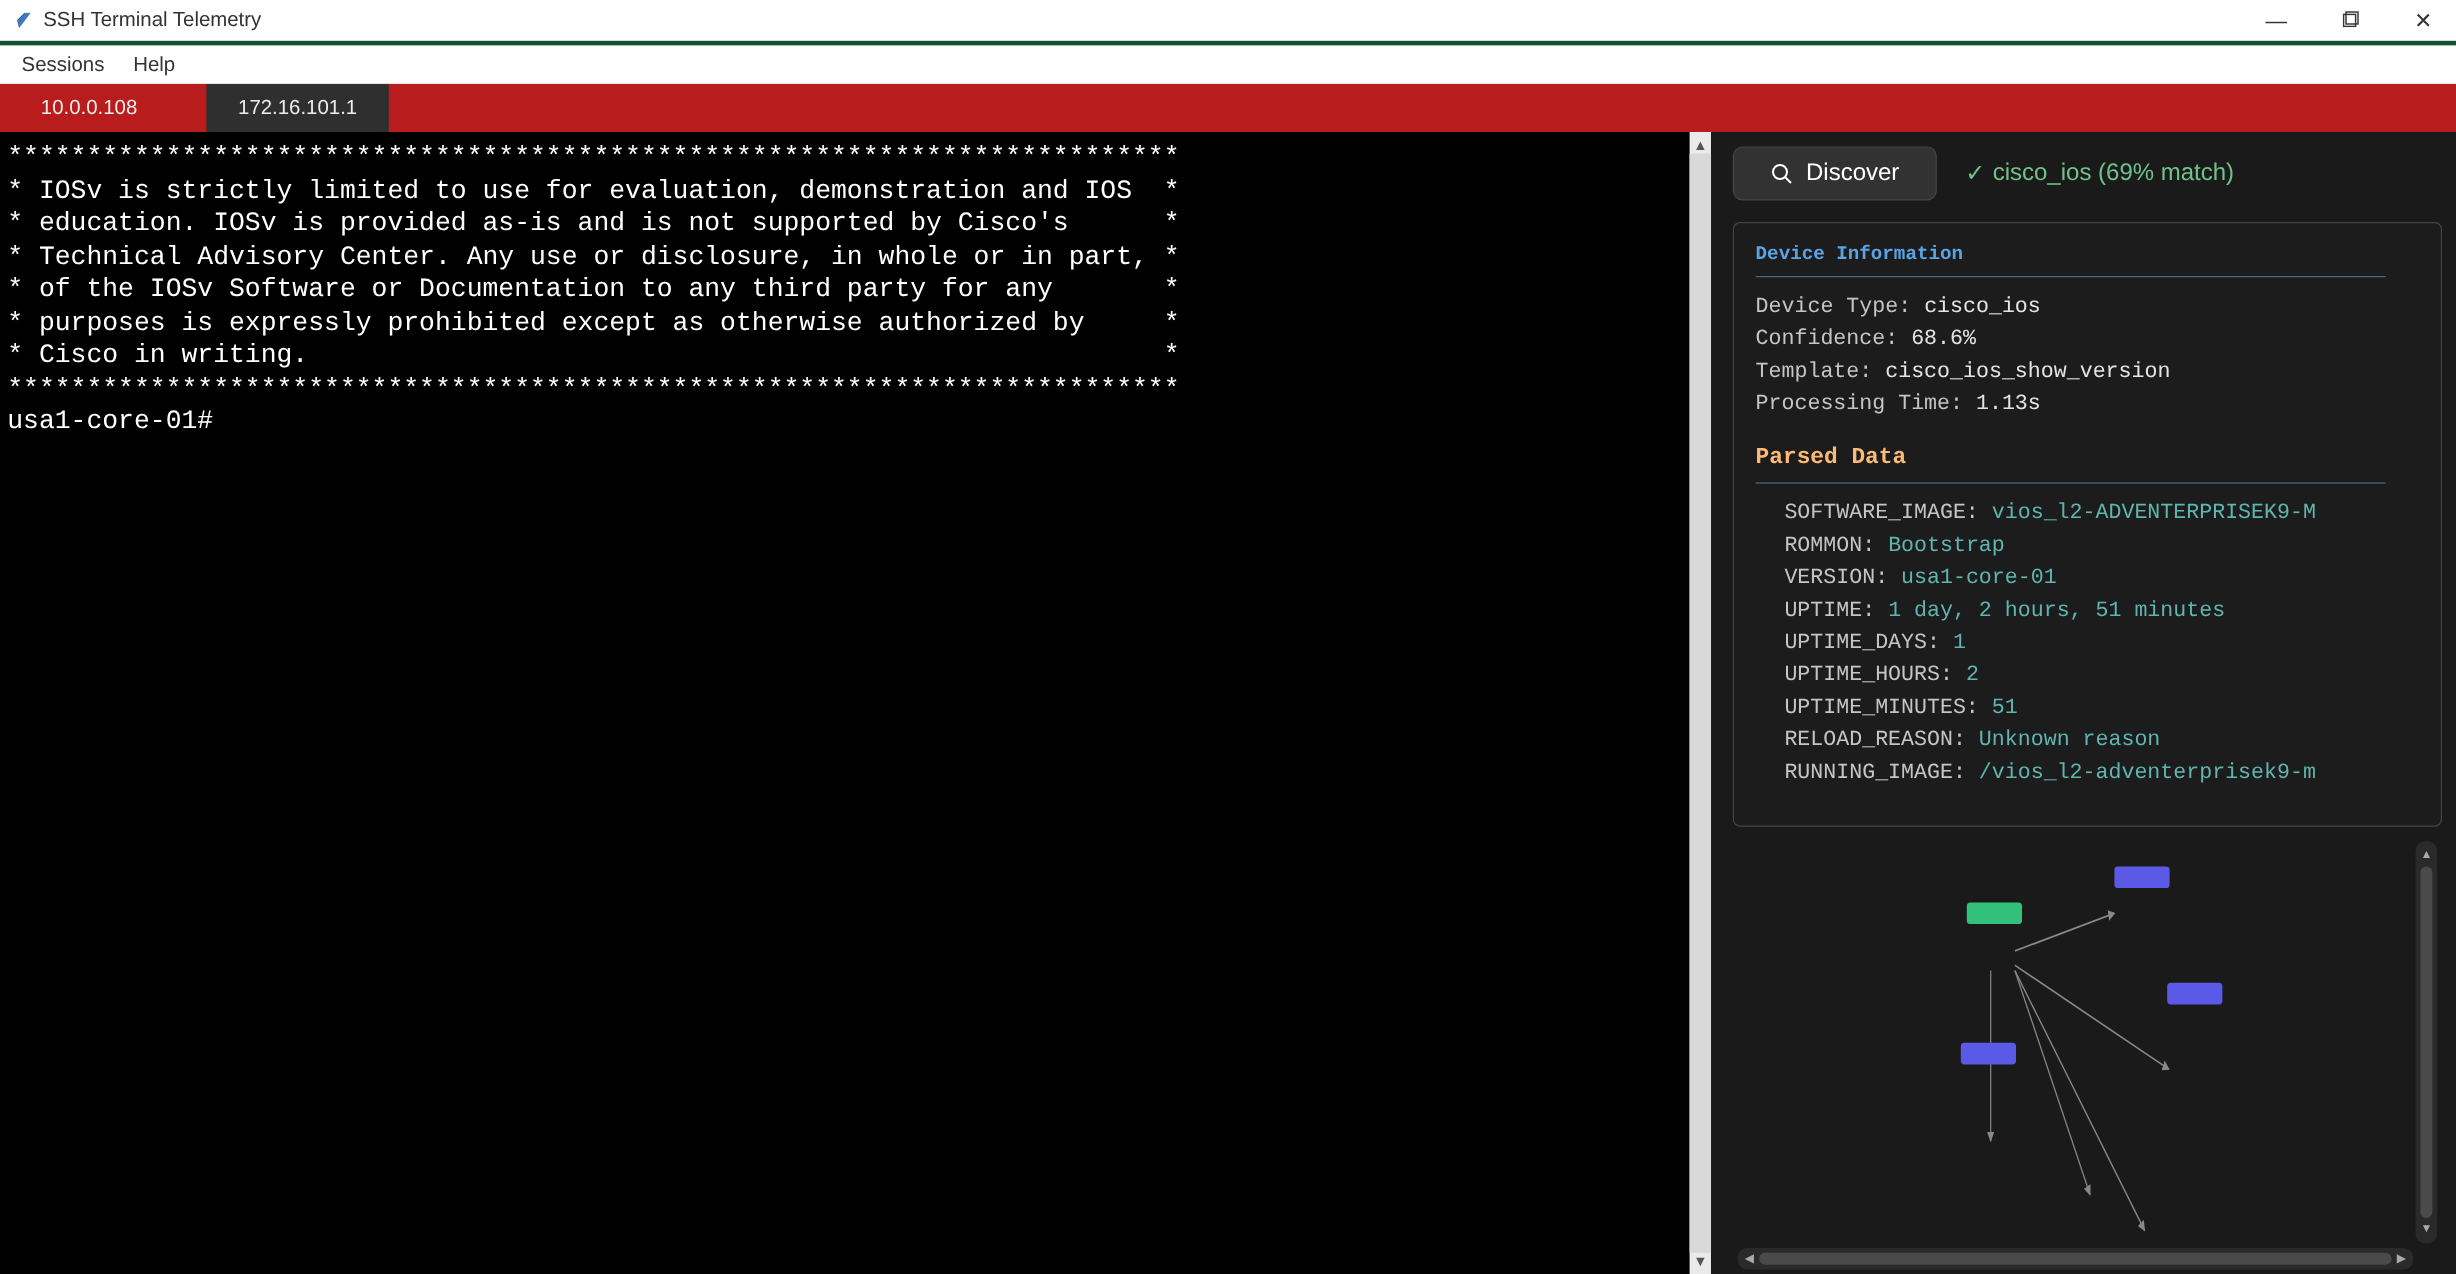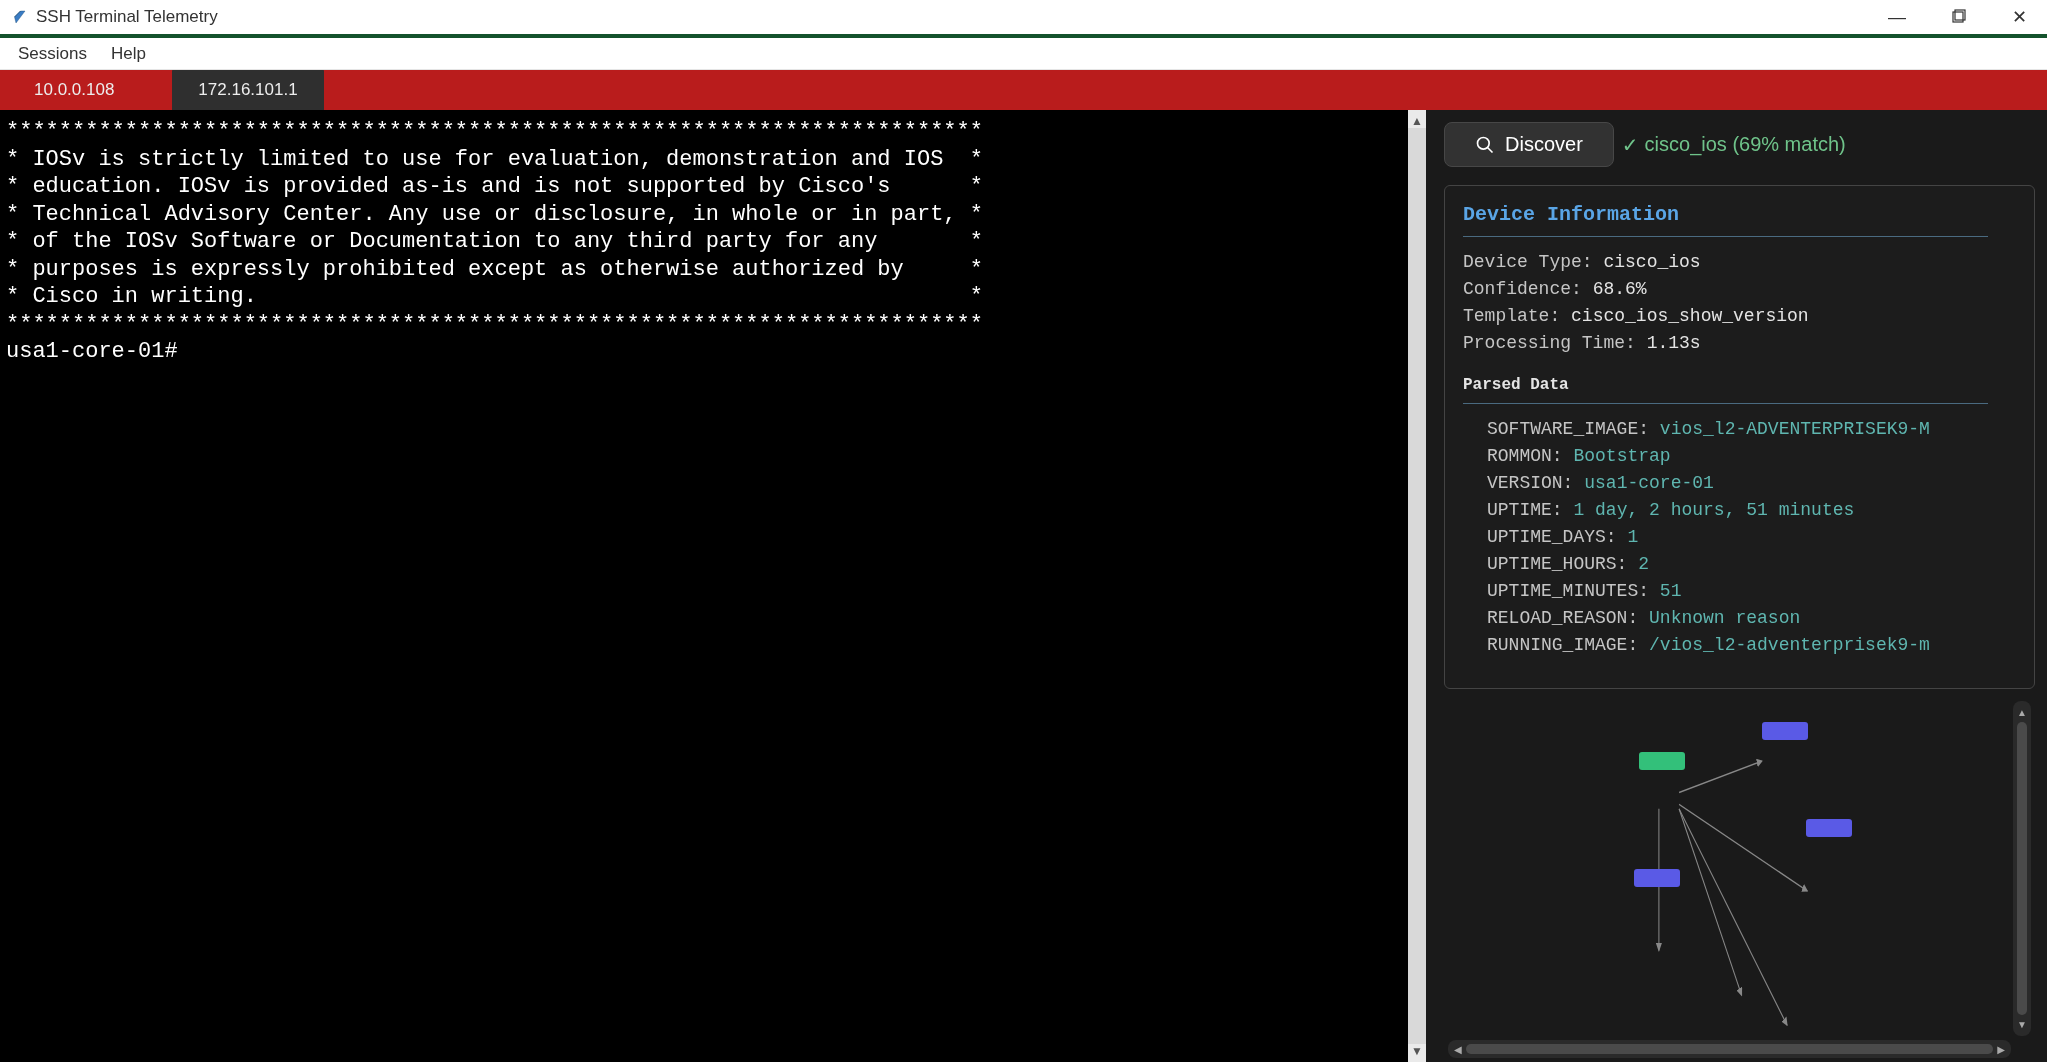--- a/index.html
+++ b/index.html
@@ -110,21 +110,21 @@
     .right-panel {
       width: 621px;
       background: #1a1a1a;
       display: flex;
       flex-direction: column;
       padding: 12px 12px 0 18px;
       overflow: hidden;
     }
     .discover-row {
       display: flex;
-      gap: 8px;
+      gap: 24px;
       margin-bottom: 18px;
     }
     .discover-btn {
       background: #323232;
       color: #ffffff;
       font-size: 20px;
       padding: 10px 30px;
       border-radius: 8px;
       display: flex;
       align-items: center;
@@ -146,35 +146,35 @@
       padding: 14px 18px 0 18px;
       height: 504px;
       position: relative;
       overflow: hidden;
       font-family: "Consolas", "Courier New", monospace;
       font-size: 18px;
       line-height: 1.5;
     }
     .info-heading {
       color: #5aa5e6;
-      font-size: 20px;
+      font-size: 16px;
       font-weight: bold;
       margin-bottom: 4px;
     }
     .info-rule {
       border: none;
       border-top: 1px solid #4a6a80;
       margin: 6px 0 12px 0;
       width: 95%;
     }
     .info-line { color: #c5c5c5; }
     .info-line .val-plain { color: #e4e4e4; }
     .info-subheading {
-      color: #e5e5e5;
-      font-size: 16px;
+      color: #fdba74;
+      font-size: 19px;
       font-weight: bold;
       margin-top: 16px;
       margin-bottom: 4px;
     }
     .parsed-block { padding-left: 24px; color: #c5c5c5; }
     .parsed-block .key { color: #c5c5c5; }
     .parsed-block .val { color: #5fb6b0; }
     .graph-wrap {
       flex: 1;
       display: flex;

